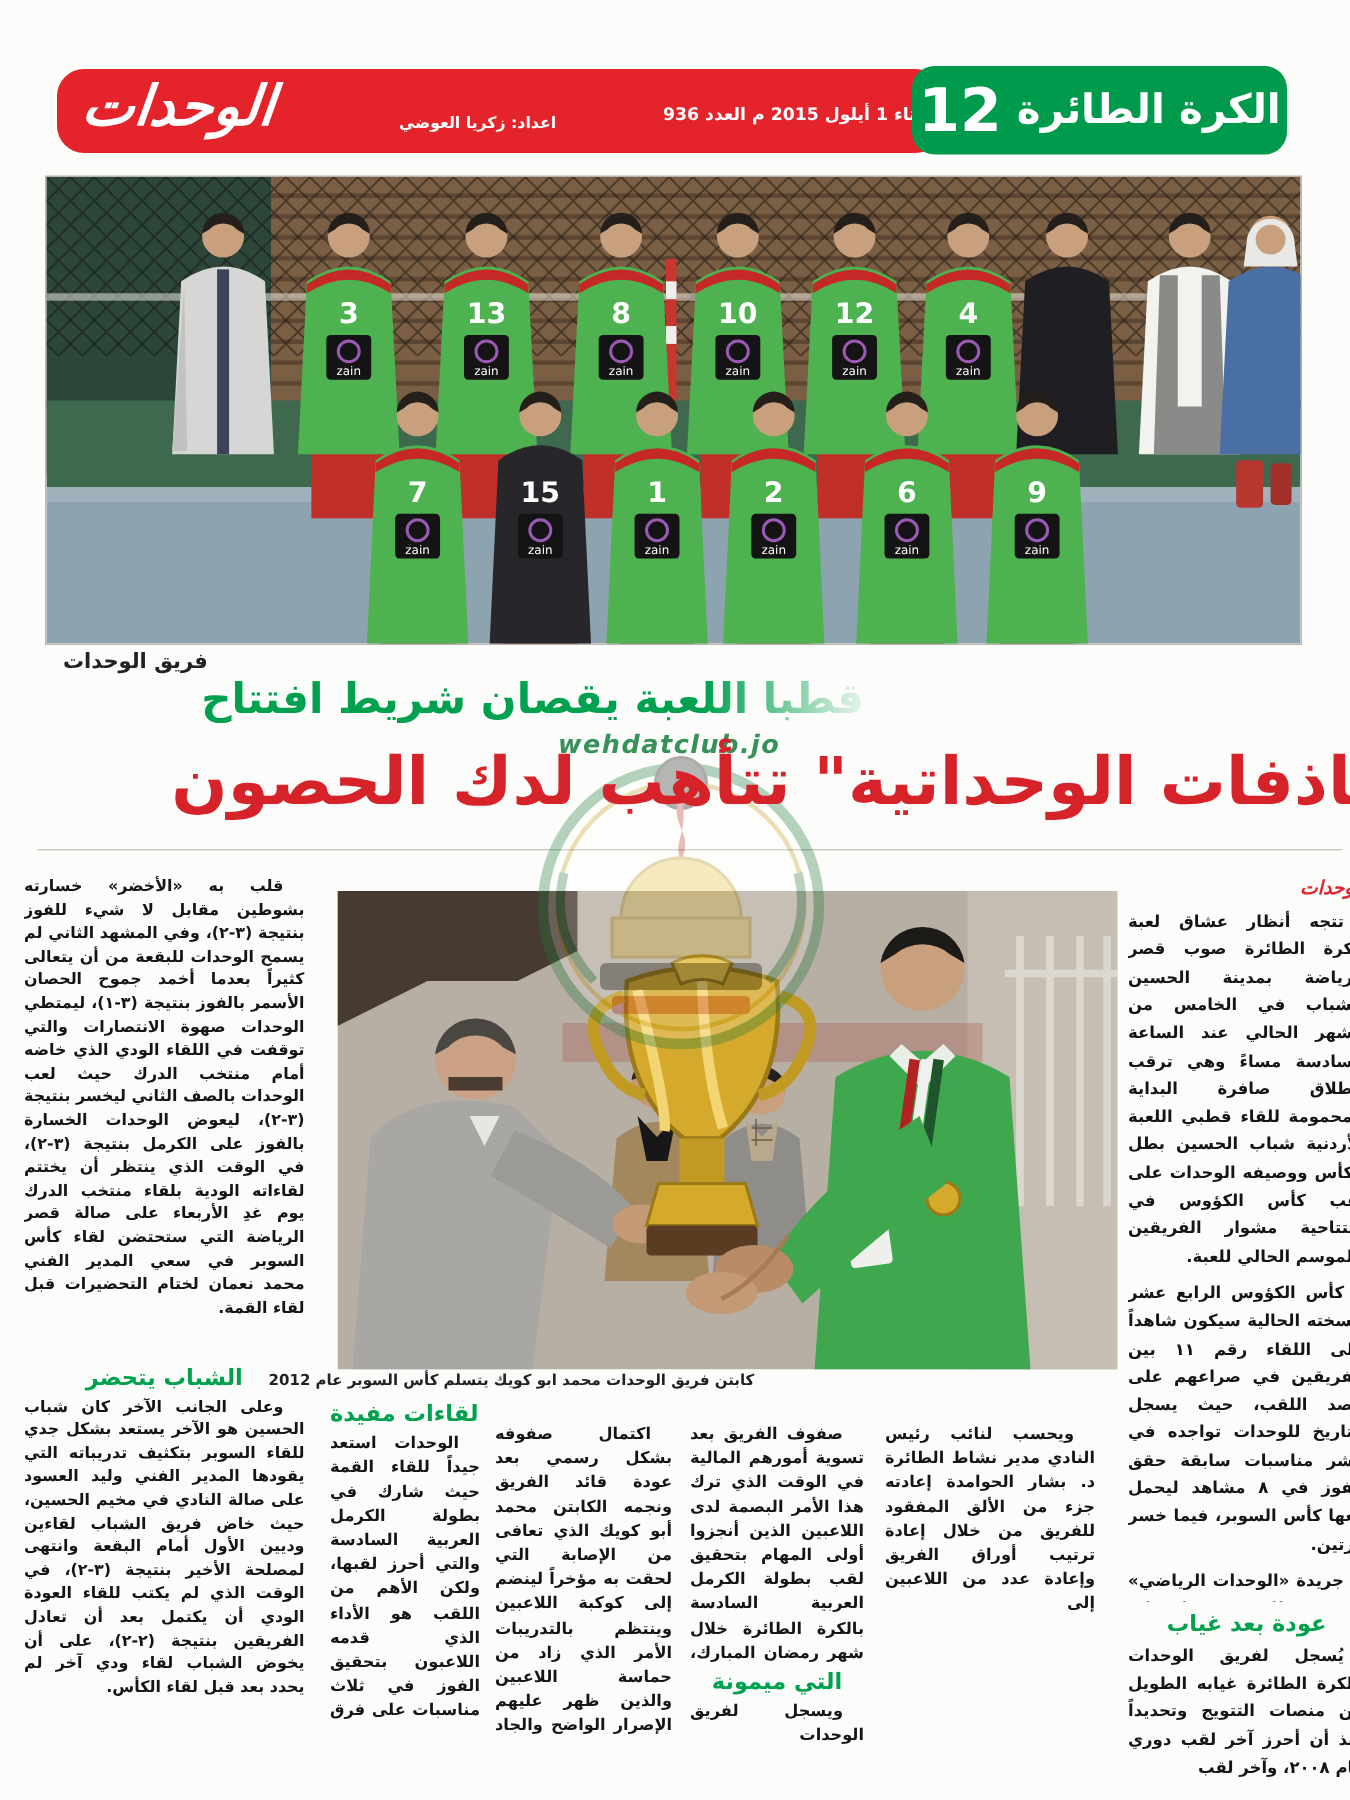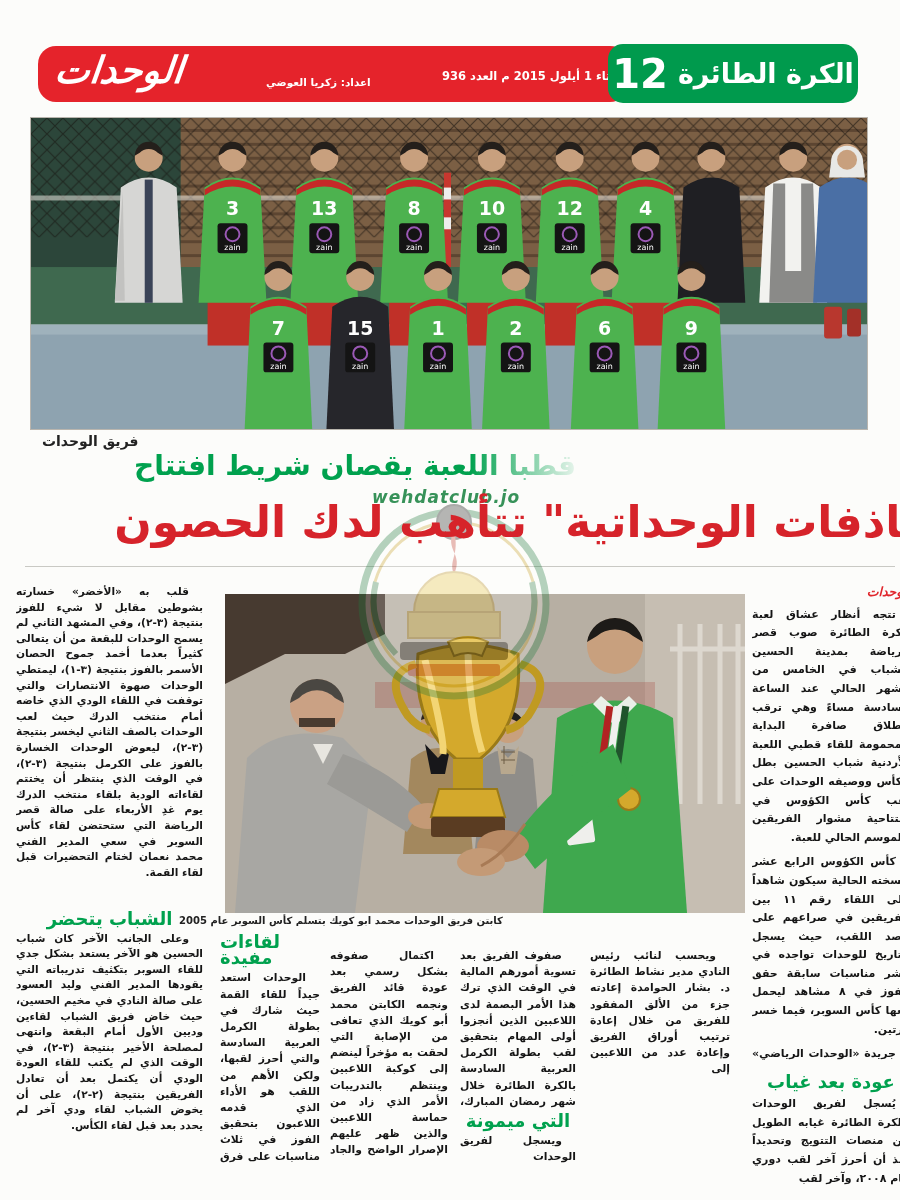--- a/index.html
+++ b/index.html
@@ -41,21 +41,21 @@
   .colL .body1{height:322px;overflow:hidden;}
   .colmid{font-size:10.8px;line-height:16.2px;}
   .c2{left:220px;top:934px;width:100px;}
   .c2 .body1{height:196px;overflow:hidden;}
   .c3{left:330px;top:948px;width:118px;}
   .c3 .body1{height:208px;overflow:hidden;}
   .c4{left:460px;top:948px;width:116px;}
   .c4 .body1{height:160px;overflow:hidden;}
   .c5{left:590px;top:948px;width:140px;}
   .c5 .body1{height:208px;overflow:hidden;}
-  .subgreen{color:#00a14e;font-size:18px;font-weight:bold;text-align:center;margin:5px 0 4px 0;}
+  .subgreen{color:#00a14e;font-size:15px;font-weight:bold;text-align:center;margin:5px 0 4px 0;}
   .subred{color:#e0262c;font-size:12.5px;font-weight:bold;text-align:right;margin:0 0 4px 0;font-style:italic;}
   .lastline{text-indent:14px;}
 </style>
 </head>
 <body>
 
 <div class="page">
 
   <div class="hdr-redbar"></div>
   <div class="brand">الوحدات</div>
@@ -331,21 +331,21 @@
         <rect x="392" y="112" width="7" height="85" fill="#20542c" transform="rotate(8 396 150)"></rect>
         <circle cx="404" cy="205" r="11" fill="#d4a92c" stroke="#9a7a18" stroke-width="2"></circle>
       </g>
       <rect x="340" y="212" width="28" height="38" rx="3" fill="#efefec" transform="rotate(-8 354 231)"></rect>
       <path d="M388 150 q-60 40 -100 95 l22 30 q50 -45 96 -80 Z" fill="#3fa84e"></path>
       <ellipse cx="278" cy="252" rx="26" ry="16" fill="#b98b66"></ellipse>
       <ellipse cx="256" cy="268" rx="24" ry="14" fill="#c49a76"></ellipse>
       <path d="M300 230 q-20 30 -44 42" stroke="#a87a55" stroke-width="3" fill="none"></path>
     </g>
   </svg>
-  <div class="trophycap">كابتن فريق الوحدات محمد ابو كويك يتسلم كأس السوبر عام 2005</div>
+  <div class="trophycap">كابتن فريق الوحدات محمد ابو كويك يتسلم كأس السوبر عام 2012</div>
 
   <div class="col colR">
     <div class="subred">الوحدات</div>
     <div class="body1">
       <p>تتجه أنظار عشاق لعبة الكرة الطائرة صوب قصر الرياضة بمدينة الحسين للشباب في الخامس من الشهر الحالي عند الساعة السادسة مساءً وهي ترقب انطلاق صافرة البداية المحمومة للقاء قطبي اللعبة الأردنية شباب الحسين بطل الكأس ووصيفه الوحدات على لقب كأس الكؤوس في افتتاحية مشوار الفريقين بالموسم الحالي للعبة.</p>
       <p>كأس الكؤوس الرابع عشر بنسخته الحالية سيكون شاهداً على اللقاء رقم ١١ بين الفريقين في صراعهم على حصد اللقب، حيث يسجل التاريخ للوحدات تواجده في عشر مناسبات سابقة حقق الفوز في ٨ مشاهد ليحمل معها كأس السوبر، فيما خسر مرتين.</p>
       <p>جريدة «الوحدات الرياضي» ومن منطلق حرصها على وضع القراء الأعزاء في صورة كافة التفاصيل قبل لقاء القمة رصدت أحوال الفريقين ووقفت على نقاط القوة والضعف بالإضافة إلى تعريجها على أبرز الأسماء في القلعة الخضراء والزرقاء وخرجت بالتقرير التالي.</p>
     </div>
     <div class="subgreen">عودة بعد غياب</div>
     <p>يُسجل لفريق الوحدات بالكرة الطائرة غيابه الطويل عن منصات التتويج وتحديداً منذ أن أحرز آخر لقب دوري عام ٢٠٠٨، وآخر لقب</p>

